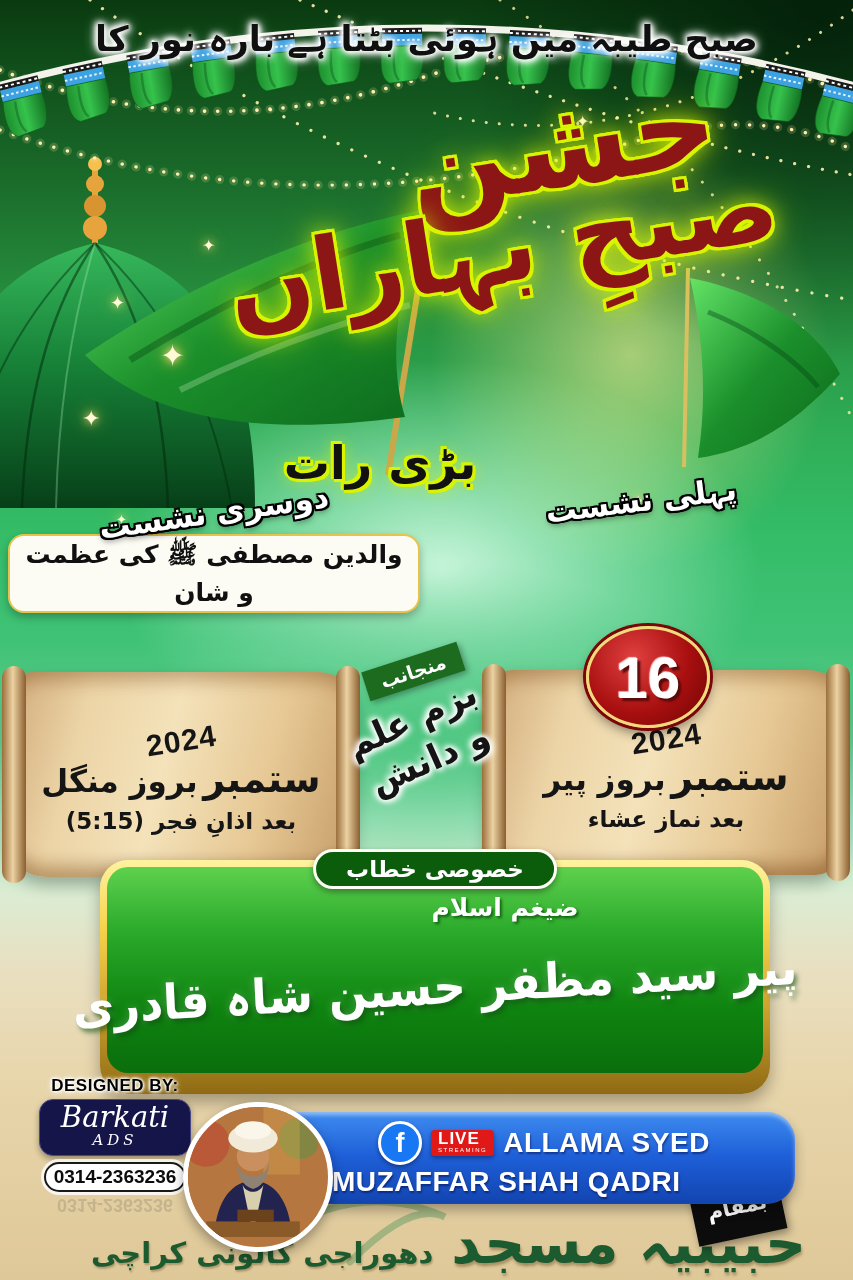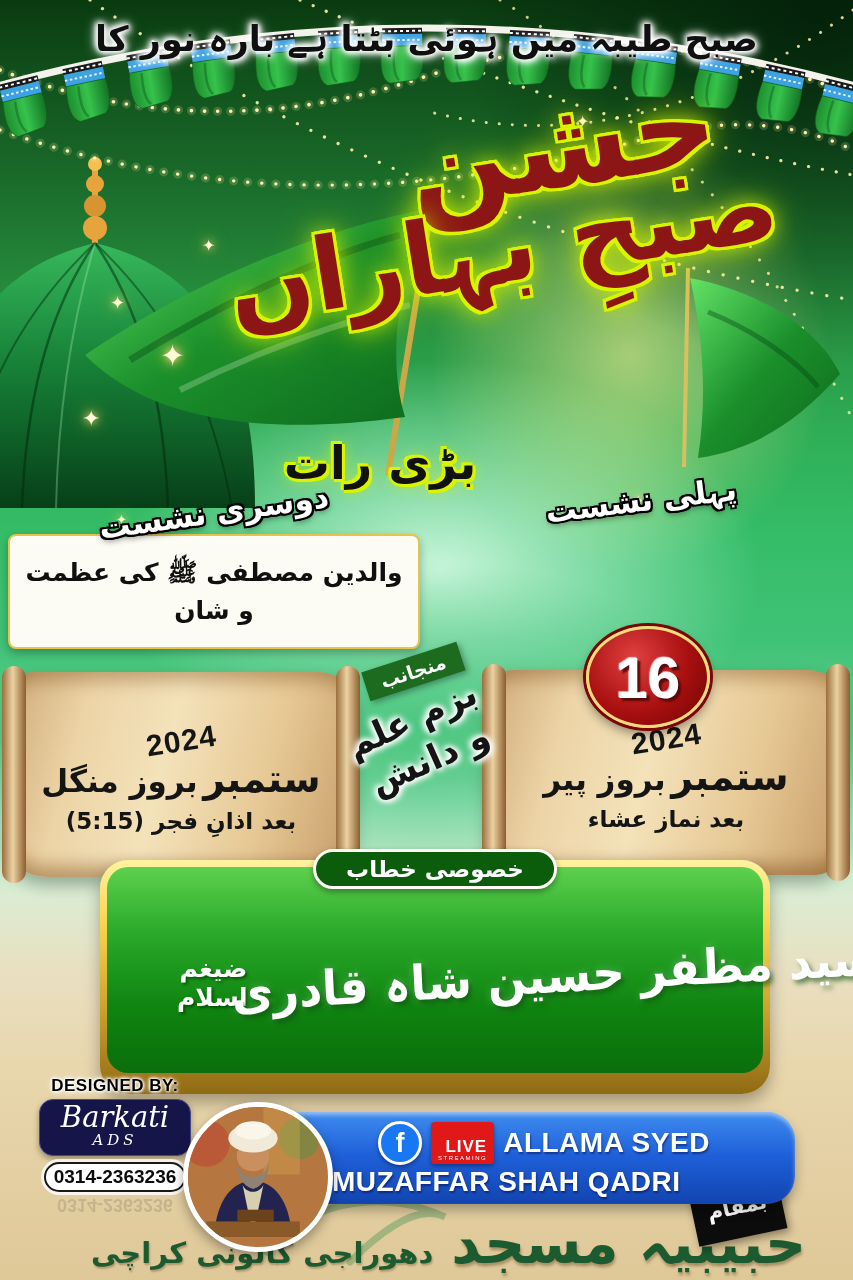--- a/index.html
+++ b/index.html
@@ -37,22 +37,22 @@
   .title .w2{display:block;text-align:center;font-size:100px;line-height:1.0;margin-top:-14px;}
   .subtitle{left:210px;top:436px;width:340px;z-index:6;text-align:center;direction:rtl;
     font-size:46px;font-weight:bold;color:#111;
     text-shadow:3px 0 0 #d9f400,-3px 0 0 #d9f400,0 3px 0 #d9f400,0 -3px 0 #d9f400,
       3px 3px 0 #d9f400,-3px -3px 0 #d9f400,0 0 16px rgba(217,244,0,.9);}
   
   .session{z-index:6;direction:rtl;text-align:center;}
   .session .label{display:inline-block;font-size:31px;font-weight:bold;color:#fff;margin-bottom:4px;
     text-shadow:2px 0 0 #000,-2px 0 0 #000,0 2px 0 #000,0 -2px 0 #000,
       2px 2px 0 #000,-2px -2px 0 #000,2px -2px 0 #000,-2px 2px 0 #000,0 3px 6px rgba(0,0,0,.5);}
-  .session .box{background:#fcfbf4;border:2px solid #e6c44c;border-radius:8px;
-    box-shadow:0 4px 9px rgba(0,0,0,.28);padding:18px 8px;
+  .session .box{background:#fcfbf4;border:2px solid #e6c44c;border-radius:16px;
+    box-shadow:0 4px 9px rgba(0,0,0,.28);padding:0 8px;
     font-weight:bold;color:#101010;line-height:1.5;}
   .session-r{left:437px;top:482px;width:408px;}
   .session-r .label{transform:rotate(-7deg);}
   .session-r .box{font-size:27px;}
   .session-l{left:8px;top:494px;width:412px;}
   .session-l .label{transform:rotate(-8deg);}
   .session-l .box{font-size:25px;}
   
   .scroll{z-index:5;height:205px;border-radius:26px 40px 30px 42px/40px 30px 44px 34px;
     background:linear-gradient(105deg,#cfa878 0%,#ecd4a6 22%,#f4e2ba 45%,#e6c894 72%,#c49a66 100%);
@@ -80,21 +80,21 @@
   .organizer .tag{display:inline-block;background:#1c6b1f;color:#fff;font-size:19px;font-weight:bold;
     padding:4px 16px;transform:rotate(-18deg) translateX(-8px);box-shadow:2px 3px 6px rgba(0,0,0,.35);}
   .organizer .oname{margin-top:12px;transform:rotate(-24deg);font-size:35px;font-weight:bold;color:#141414;line-height:1.25;
     text-shadow:0 0 5px #fff,0 0 9px #fff,2px 2px 6px #fff,-2px -2px 6px #fff;}
   
   .banner{left:100px;top:860px;width:656px;height:220px;z-index:6;border-radius:28px;padding:7px;
     background:linear-gradient(180deg,#fff3a0,#f7d44c 28%,#cfa42e 62%,#8f6a14 100%);
     box-shadow:0 8px 16px rgba(0,0,0,.3);}
   .banner-inner{position:relative;height:206px;border-radius:21px;
     background:linear-gradient(180deg,#5ed14e,#2aa92a 32%,#0f8410 68%,#0a6e0c 100%);
-    display:flex;flex-direction:row;align-items:center;gap:31px;}
+    display:flex;flex-direction:column;align-items:center;gap:31px;}
   .banner .pill{position:absolute;top:-18px;left:50%;transform:translateX(-50%);
     background:#0b5c0b;border:3px solid #fdfdf5;border-radius:999px;padding:4px 30px;
     color:#fff;font-size:23px;font-weight:bold;direction:rtl;white-space:nowrap;
     box-shadow:0 3px 6px rgba(0,0,0,.35);}
   .banner .honorific{margin-top:26px;transform:translateX(70px);color:#fff;font-size:25px;font-weight:bold;
     direction:rtl;text-shadow:2px 2px 3px rgba(0,60,0,.7);}
   .banner .sname{margin-top:6px;color:#fff;font-size:48px;font-weight:bold;direction:rtl;white-space:nowrap;
     transform:scaleX(.94) rotate(-3deg);text-shadow:3px 4px 5px rgba(0,70,0,.6),0 0 10px rgba(255,255,255,.25);}
   
   .designer{left:30px;top:1076px;width:170px;z-index:7;text-align:center;font-family:"Liberation Sans",sans-serif;}
@@ -114,21 +114,21 @@
     border:5px solid #fff;overflow:hidden;box-shadow:0 5px 12px rgba(0,0,0,.35);background:#b5763f;}
   
   .livebar{left:250px;top:1112px;width:545px;height:92px;z-index:7;border-radius:28px;
     background:linear-gradient(180deg,#3f8cf0 0%,#1e5fd8 48%,#1244b0 100%);
     box-shadow:inset 0 3px 4px rgba(255,255,255,.45),0 6px 12px rgba(0,0,0,.3);}
   .lb-content{position:absolute;left:82px;top:9px;color:#fff;font-family:"Liberation Sans",sans-serif;}
   .lb-row1{display:flex;align-items:center;gap:9px;margin-left:46px;}
   .fb-circle{width:38px;height:38px;border-radius:50%;background:#1877f2;border:3px solid #fff;
     display:flex;align-items:center;justify-content:center;
     color:#fff;font-size:27px;font-weight:bold;line-height:1;box-shadow:0 2px 4px rgba(0,0,30,.4);}
-  .live-badge{background:#e01818;border-radius:4px;padding:16px 7px 3px;text-align:right;line-height:1;
+  .live-badge{background:#e01818;border-radius:4px;padding:0 7px 3px;text-align:left;line-height:1;
     box-shadow:0 2px 4px rgba(0,0,30,.4);}
   .live-badge .lv{font-size:17px;font-weight:bold;letter-spacing:1px;}
   .live-badge .st{font-size:6px;letter-spacing:1.5px;}
   .lb-name{font-size:28px;font-weight:bold;letter-spacing:.5px;text-shadow:1px 2px 2px rgba(0,0,50,.45);}
   .lb-row2{margin-top:1px;}
   
   .venue-tag{left:692px;top:1176px;width:90px;height:62px;z-index:6;background:#0c0c0c;
     transform:rotate(-12deg);display:flex;align-items:center;justify-content:center;
     color:#fff;font-size:21px;font-weight:bold;direction:rtl;box-shadow:2px 4px 8px rgba(0,0,0,.4);}
   .venue-line{left:0;right:0;bottom:4px;z-index:5;direction:rtl;display:flex;

